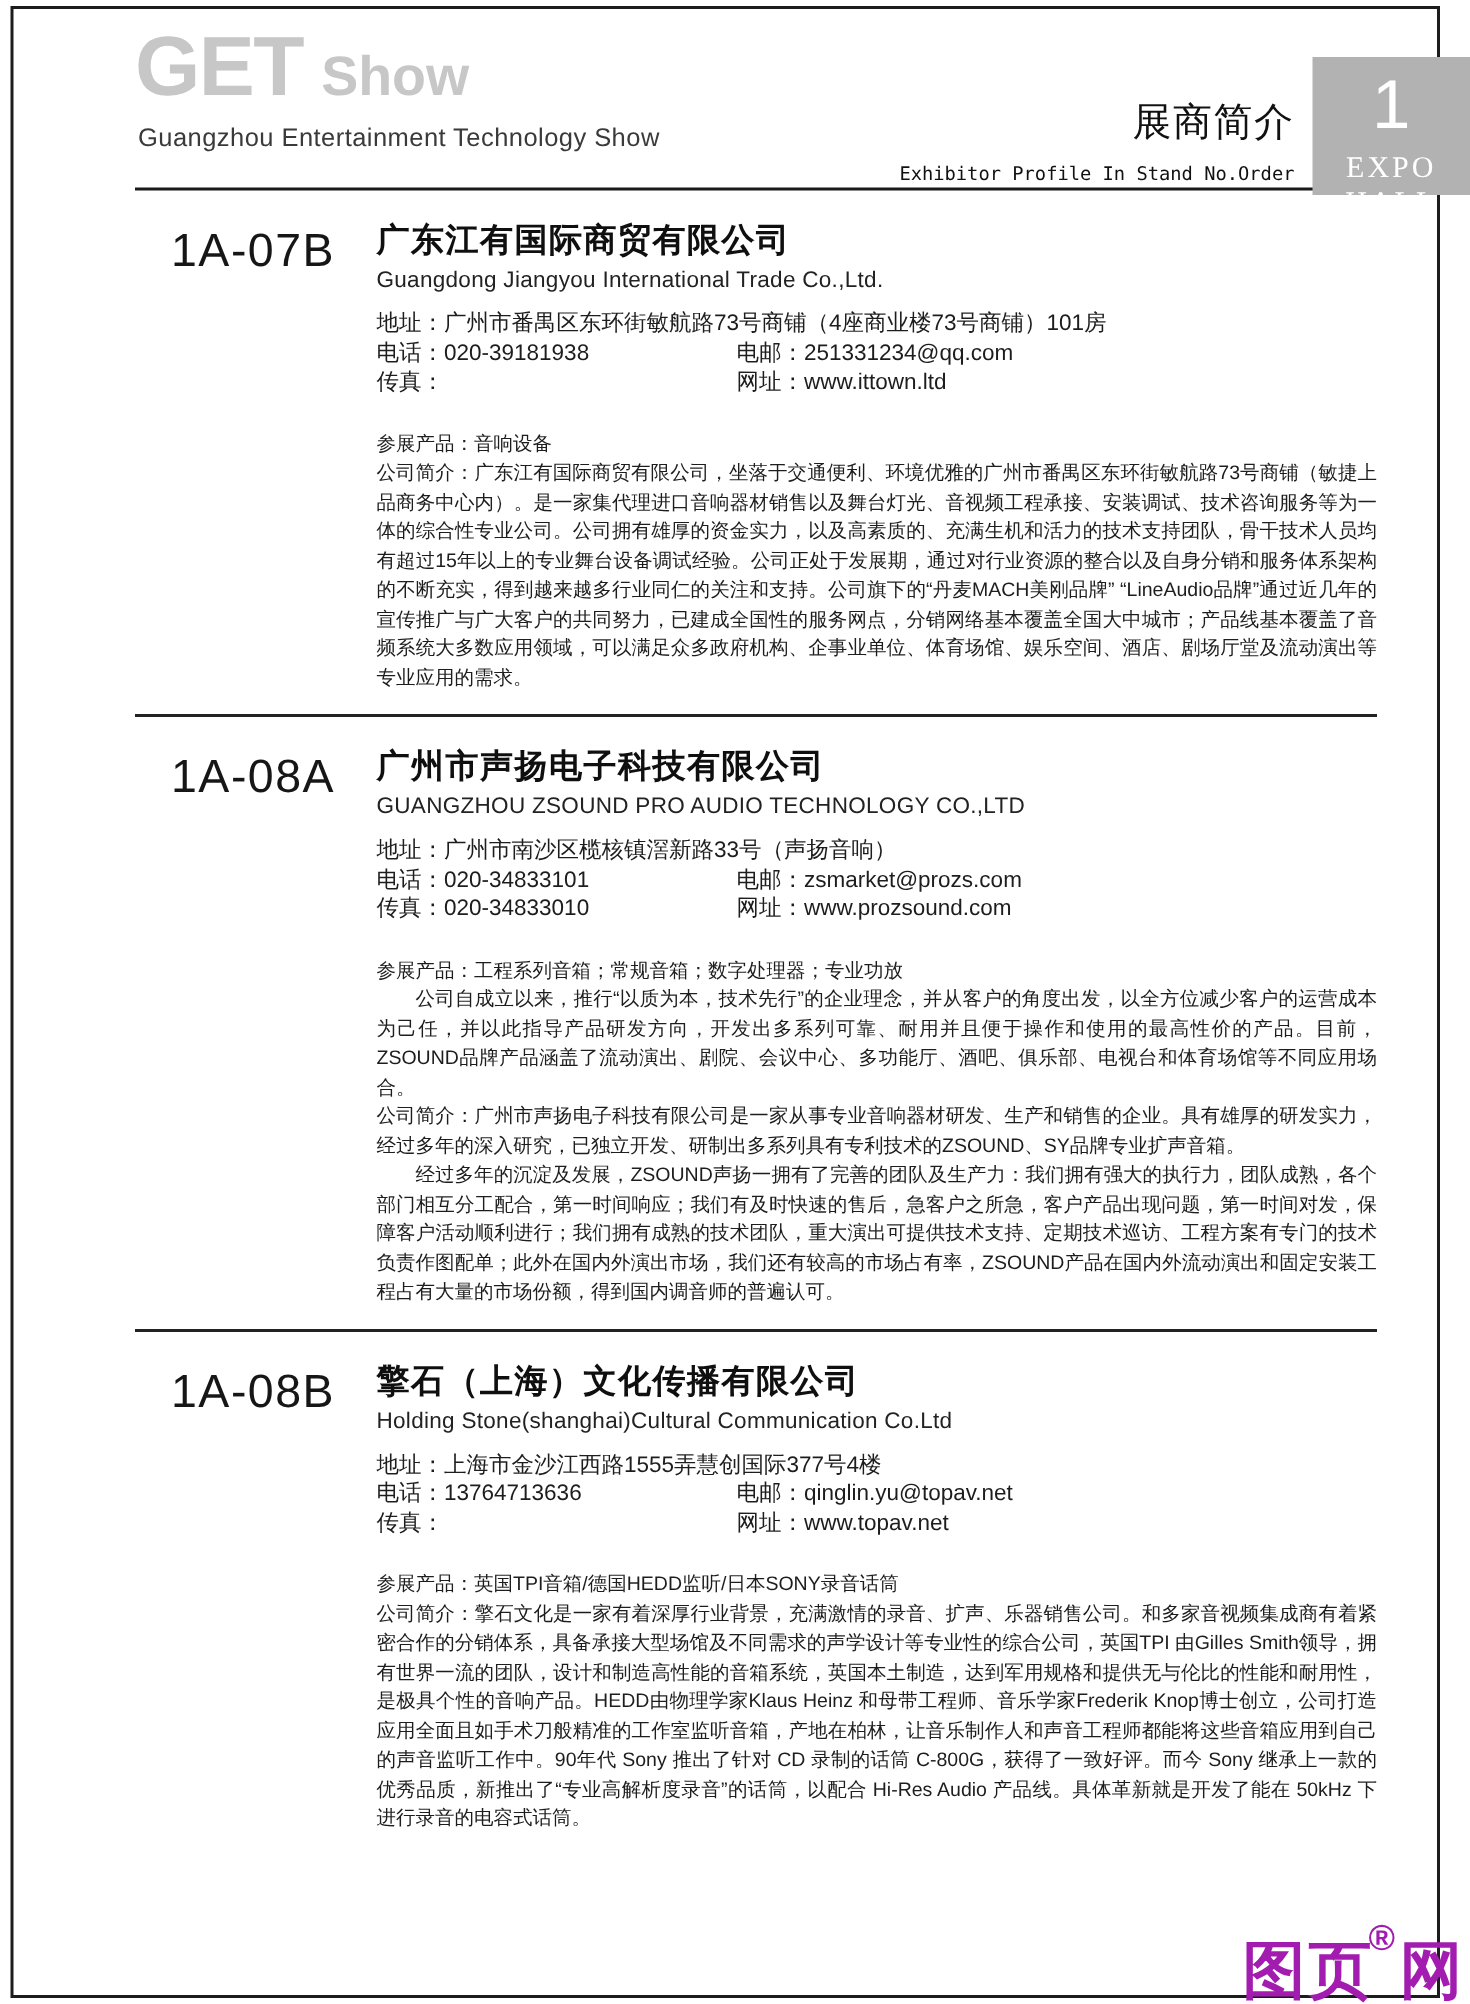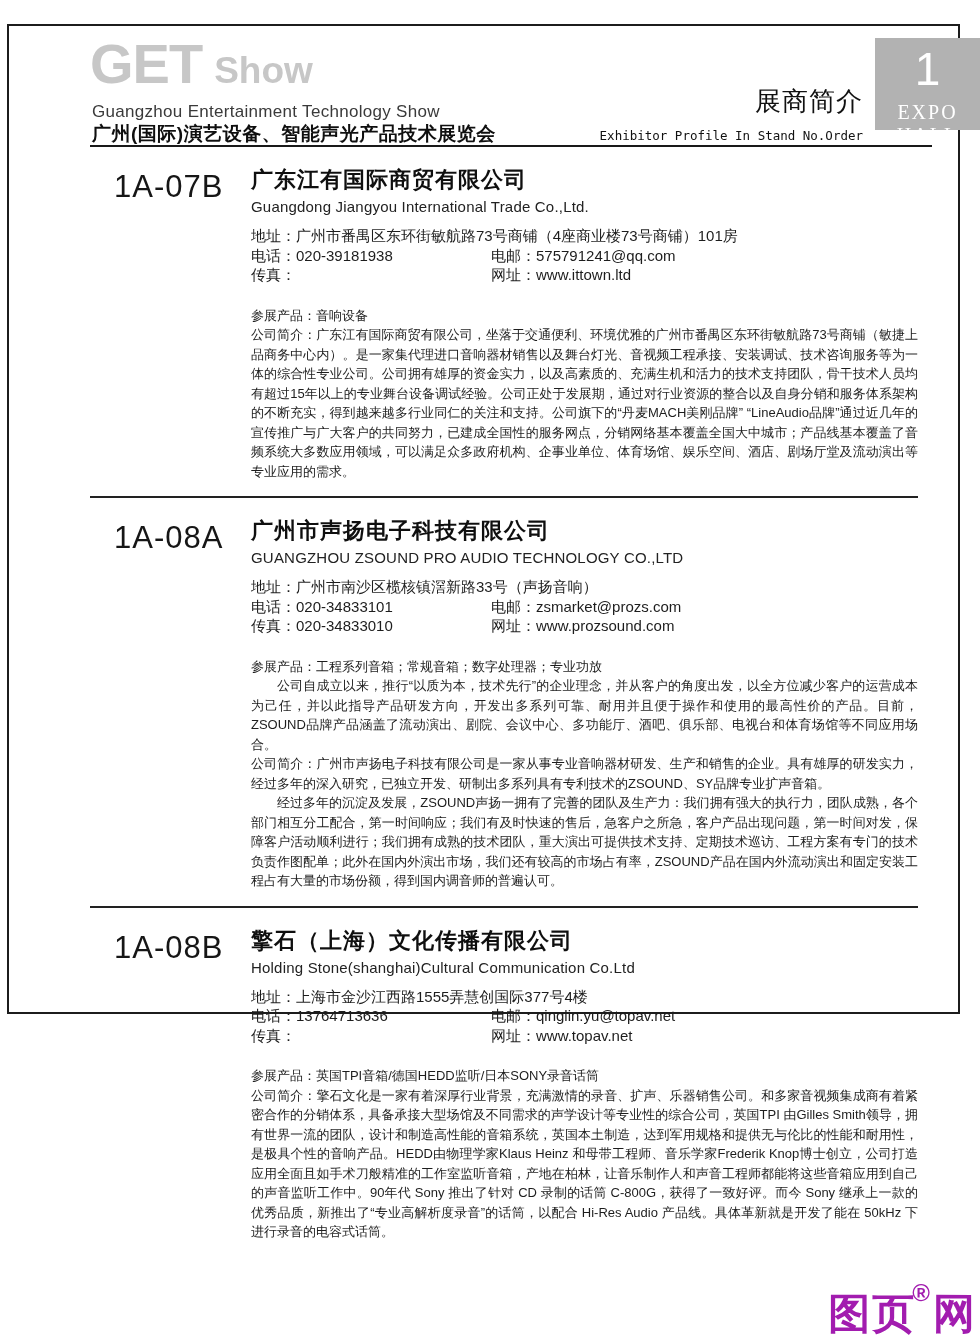--- a/index.html
+++ b/index.html
@@ -1,20 +1,20 @@
 <!DOCTYPE html>
 <html><head>
 <meta charset="utf-8">
 <style>
   * { margin:0; padding:0; box-sizing:border-box; }
   html,body { width:980px; height:1336px; background:#ffffff; overflow:hidden;
     font-family:"Liberation Sans","DejaVu Sans",sans-serif; color:#1c1c1c; }
   .page { position:relative; width:980px; height:1336px; background:#fff; }
 
-  .frame { position:absolute; left:7px; top:24px; width:953px; height:990px;
+  .frame { position:absolute; left:7px; top:4px; width:953px; height:1328px;
     border:2px solid #1c1c1c; background:#fff; }
 
   
   .header { position:relative; height:121px; }
   .logo-row { position:absolute; left:81px; top:10px; display:flex; align-items:baseline; gap:12px; }
   .logo-get { font-size:56px; font-weight:800; color:#c7c7c7; letter-spacing:-1px; line-height:1; }
   .logo-show { font-size:37px; font-weight:800; color:#c7c7c7; line-height:1; }
   .tagline-en { position:absolute; left:83px; top:76px; font-size:17px; color:#3a3a3a; letter-spacing:0.3px; }
   .tagline-cn { position:absolute; left:83px; top:95px; font-size:19px; font-weight:700; color:#0f0f0f; letter-spacing:0.5px; }
   .section-cn { position:absolute; right:95px; top:58px; font-size:26px; font-weight:500; color:#111; letter-spacing:1px; }
@@ -63,40 +63,39 @@
   </div>
 
   <div class="frame">
 
     <div class="header">
       <div class="logo-row">
         <span class="logo-get">GET</span>
         <span class="logo-show">Show</span>
       </div>
       <div class="tagline-en">Guangzhou Entertainment  Technology Show</div>
-      <div class="tagline-cn">广州(国际)演艺设备、智能声光产品技术展览会</div>
       <div class="section-cn">展商简介</div>
       <div class="section-en">Exhibitor Profile In Stand No.Order</div>
       <div class="header-rule"></div>
     </div>
 
     <div class="entries">
   <div class="entry">
     <div class="stand">1A-07B</div>
     <div class="entry-body">
       <div class="name-cn">广东江有国际商贸有限公司</div>
       <div class="name-en">Guangdong Jiangyou International Trade Co.,Ltd.</div>
       <div class="contact">
         <div class="c-row">
           <span>地址：</span><span>广州市番禺区东环街敏航路73号商铺（4座商业楼73号商铺）101房</span>
         </div>
         <div class="c-row">
           <span>电话：</span><span>020-39181938</span>
           <span class="c-col2">
-            <span>电邮：</span><span>575791241@qq.com</span>
+            <span>电邮：</span><span>251331234@qq.com</span>
           </span>
         </div>
         <div class="c-row">
           <span>传真：</span><span></span>
           <span class="c-col2">
             <span>网址：</span><span>www.ittown.ltd</span>
           </span>
         </div>
       </div>
       <p class="body-text products">

